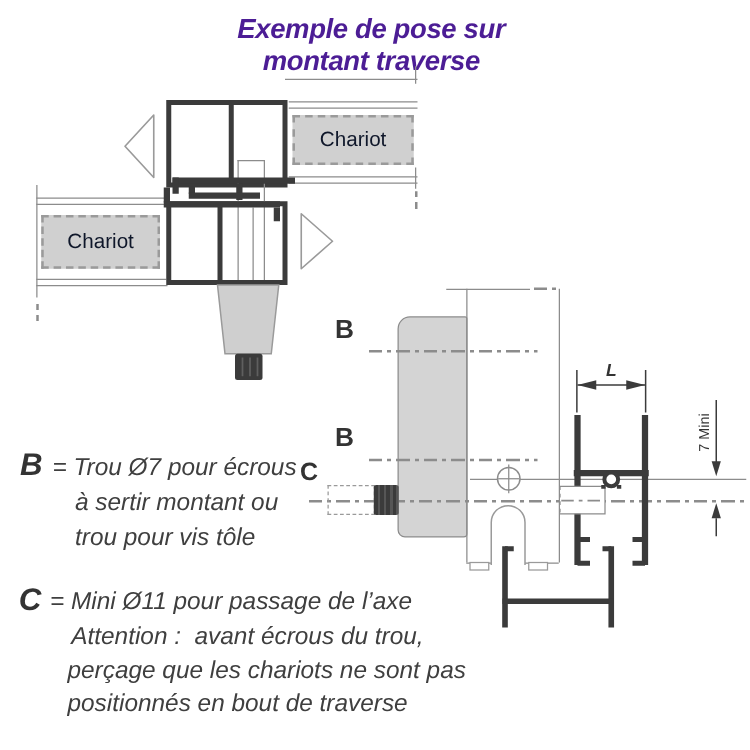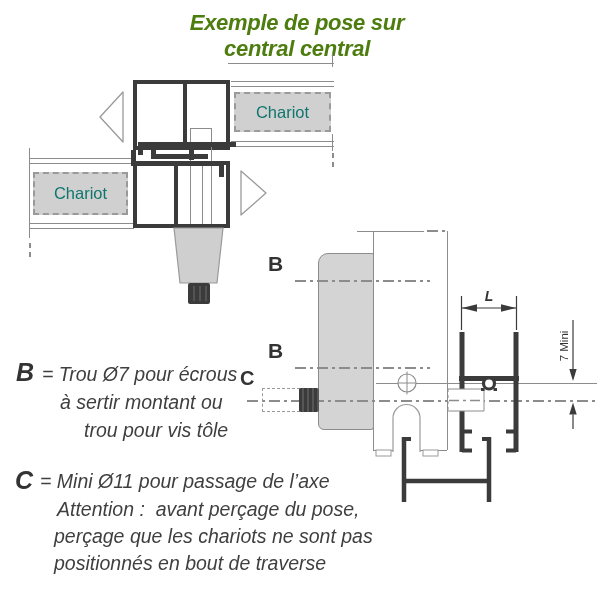--- a/index.html
+++ b/index.html
@@ -9,42 +9,42 @@
   .h{height:1px;}
   .v{width:1px;}
   .thk{position:absolute;background:#3b3b3b;}
   .dd{position:absolute;height:2px;
       background-image:repeating-linear-gradient(to right,#8c8c8c 0 11px,transparent 11px 15px,#8c8c8c 15px 18px,transparent 18px 22px);}
   .ddv{position:absolute;width:2px;
       background-image:repeating-linear-gradient(to bottom,#8c8c8c 0 5px,transparent 5px 9px);}
   .profile{position:absolute;background:#fff;border:4px solid #3b3b3b;box-sizing:border-box;}
   .cbox{position:absolute;background:#d0d0d0;border:2px dashed #9a9a9a;box-sizing:border-box;
         display:flex;align-items:center;justify-content:center;
-        font-size:16.5px;color:#0f766e;}
+        font-size:16.5px;color:#0f172a;}
   .txt{position:absolute;color:#3d3d3d;white-space:pre;}
   .title{width:300px;text-align:center;font-size:22px;font-weight:bold;font-style:italic;
-         color:#4d7c0f;letter-spacing:-0.3px;}
+         color:#4c1d95;letter-spacing:-0.3px;}
   .biglbl{font-weight:bold;font-size:21px;color:#333;}
   .legend{font-style:italic;font-size:19.5px;color:#3f3f3f;}
   .legletter{font-style:italic;font-weight:bold;font-size:25px;color:#333;}
   .panel{position:absolute;left:318px;top:253px;width:56px;height:177px;background:#d4d4d4;
          border:1px solid #8c8c8c;border-radius:10px 2px 3px 6px;box-sizing:border-box;}
   .axle{position:absolute;left:299px;top:388px;width:20px;height:24px;border-radius:2px;
         background:repeating-linear-gradient(90deg,#3b3b3b 0 3px,#565656 3px 5px);}
   .hidbox{position:absolute;left:262px;top:388px;width:38px;height:24px;box-sizing:border-box;
           border:1.5px dashed #9a9a9a;}
   svg{position:absolute;left:0;top:0;}
 </style>
 </head>
 <body>
 
 <div id="stage">
 
   <div class="txt title" style="left:147px;top:10px;">Exemple de pose sur</div>
-  <div class="txt title" style="left:147px;top:36px;">central central</div>
+  <div class="txt title" style="left:147px;top:36px;">montant traverse</div>
 
   <div class="ln h" style="left:228px;top:63px;width:106px;"></div>
   <div class="ln v" style="left:332px;top:53px;height:14px;"></div>
   <div class="ln h" style="left:231px;top:81px;width:103px;"></div>
   <div class="ln h" style="left:231px;top:86px;width:103px;"></div>
   <div class="ln h" style="left:231px;top:141px;width:103px;"></div>
   <div class="ln h" style="left:231px;top:146px;width:103px;"></div>
   <div class="ln v" style="left:332px;top:134px;height:17px;"></div>
   <div class="ddv" style="left:332px;top:153px;height:17px;"></div>
 
@@ -144,21 +144,21 @@
 
   <div class="txt biglbl" style="left:268px;top:252px;">B</div>
   <div class="txt biglbl" style="left:268px;top:339px;">B</div>
   <div class="txt biglbl" style="left:240px;top:367px;font-size:20px;">C</div>
   <div class="txt" style="left:477px;top:288px;width:24px;text-align:center;font-weight:bold;font-style:italic;font-size:14px;color:#333;">L</div>
   <div class="txt" style="left:535px;top:339px;width:60px;height:14px;text-align:center;font-size:11.5px;color:#333;transform:rotate(-90deg);">7 Mini</div>
 
   <div class="txt legletter" style="left:16px;top:358px;">B</div>
   <div class="txt legend" style="left:42px;top:363px;">= Trou Ø7 pour écrous</div>
   <div class="txt legend" style="left:60px;top:391px;">à sertir montant ou</div>
-  <div class="txt legend" style="left:60px;top:419px;margin-left:24px;">trou pour vis tôle</div>
+  <div class="txt legend" style="left:60px;top:419px;">trou pour vis tôle</div>
 
   <div class="txt legletter" style="left:15px;top:466px;">C</div>
   <div class="txt legend" style="left:40px;top:470px;">= Mini Ø11 pour passage de l’axe</div>
-  <div class="txt legend" style="left:57px;top:498px;">Attention :  avant perçage du pose,</div>
+  <div class="txt legend" style="left:57px;top:498px;">Attention :  avant écrous du trou,</div>
   <div class="txt legend" style="left:54px;top:525px;">perçage que les chariots ne sont pas</div>
   <div class="txt legend" style="left:54px;top:552px;font-style:italic;">positionnés en bout de traverse</div>
 
 </div>
 
 </body></html>

